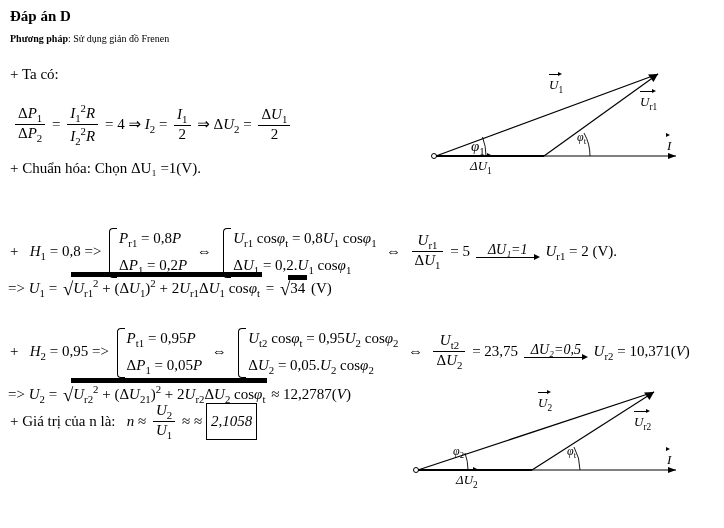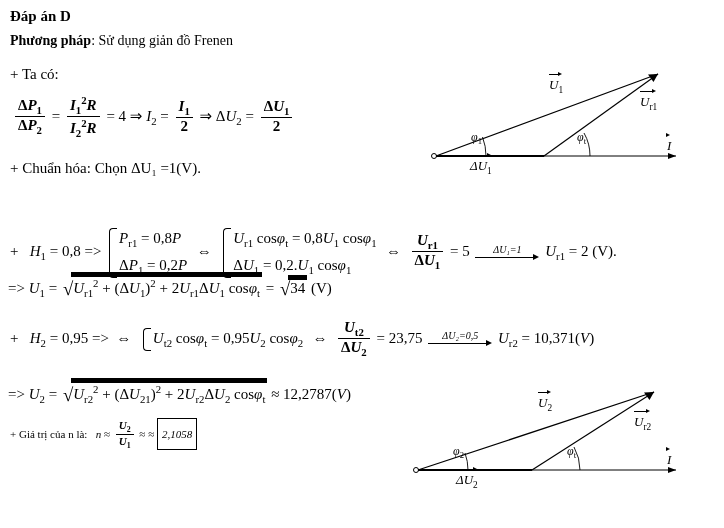--- a/index.html
+++ b/index.html
@@ -23,45 +23,44 @@
   .abs { position: absolute; }
 
   .t-bold { font-weight: bold; }
   .l-answer {
     left: 10px; top: 8px;
     font-size: 15px;
     font-weight: bold;
   }
   .l-method {
     left: 10px; top: 33px;
-    font-size: 14px;
+    font-size: 10px;
     text-align: center;
   }
 
   .l-taco { left: 10px; top: 66px; font-size: 15px; }
   .l-chuanhoa { left: 10px; top: 160px; font-size: 15px; }
 
   .l-h1 { left: 10px; top: 213px; font-size: 15px; }
   .l-u1 { left: 8px; top: 272px; font-size: 15px; }
   .l-h2 { left: 10px; top: 313px; font-size: 15px; }
   .l-u2 { left: 8px; top: 378px; font-size: 15px; }
-  .l-giatri { left: 10px; top: 418px; font-size: 11px; }
+  .l-giatri { left: 10px; top: 395px; font-size: 15px; }
 
   
   .math { font-family: "Liberation Serif", serif; font-style: italic; }
   .up { font-style: normal; }
   .frac {
     display: inline-block;
     vertical-align: middle;
     text-align: center;
     line-height: 1.15;
-    margin: 0 3px;
+    margin: 8px 3px;
     position: relative;
     top: -1px;
-    font-weight: bold;
   }
   .frac .num { display: block; padding: 0 3px; border-bottom: 1px solid #000; }
   .frac .den { display: block; padding: 0 3px; }
   .sub { font-size: 0.72em; vertical-align: sub; font-style: normal; }
   .sup { font-size: 0.72em; vertical-align: super; font-style: normal; }
   .sqrt-wrap { display: inline-block; position: relative; padding-left: 2px; }
   .radical { font-size: 1.25em; vertical-align: -2px; }
   .radicand {
     display: inline-block;
     border-top: 5px solid #000000;
@@ -99,21 +98,21 @@
   .arrowlabel {
     display: inline-block;
     position: relative;
     text-align: center;
     min-width: 64px;
     vertical-align: middle;
     margin: 0 2px;
   }
   .arrowlabel .lab {
     display: block;
-    font-size: 10px;
+    font-size: 14px;
     line-height: 10px;
     font-style: italic;
   }
   .arrowlabel .bar {
     display: block;
     height: 6px;
     position: relative;
   }
   .arrowlabel .bar:before {
     content: "";
@@ -239,23 +238,28 @@
     <span class="up"> = </span>
     <span class="sqrt-wrap">
       <span class="radical">√</span><span class="radicand up">34</span>
     </span>
     <span class="up"> (V)</span>
   </div>
 
   <div class="abs l-h2">
     <span class="up">+&nbsp;&nbsp;</span>
     <span class="math">H<span class="sub">2</span></span><span class="up"> = 0,95 =&gt; </span>
+    <span class="system">
+      <span class="row math">P<span class="sub">t1</span> <span class="up">= 0,95</span>P</span>
+      <span class="row math"><span class="up">Δ</span>P<span class="sub">1</span> <span class="up">= 0,05</span>P</span>
+    </span>
     <span class="up">&nbsp;⇔&nbsp;</span>
     <span class="system">
       <span class="row math">U<span class="sub">t2</span> <span class="up">cos</span>φ<span class="sub">t</span> <span class="up">= 0,95</span>U<span class="sub">2</span> <span class="up">cos</span>φ<span class="sub">2</span></span>
+      <span class="row math"><span class="up">Δ</span>U<span class="sub">2</span> <span class="up">= 0,05.</span>U<span class="sub">2</span> <span class="up">cos</span>φ<span class="sub">2</span></span>
     </span>
     <span class="up">&nbsp;⇔&nbsp;</span>
     <span class="math frac">
       <span class="num">U<span class="sub">t2</span></span>
       <span class="den"><span class="up">Δ</span>U<span class="sub">2</span></span>
     </span>
     <span class="up">= 23,75</span>
     <span class="arrowlabel">
       <span class="lab">ΔU₂=0,5</span>
       <span class="bar"></span>
@@ -298,21 +302,21 @@
       <polygon points="234,12 224,12.5 229.5,20" fill="#000"></polygon>
 
       <line x1="120" y1="94" x2="234" y2="12" stroke="#000" stroke-width="1.2"></line>
 
       <path d="M 62 94 A 52 52 0 0 0 58.5 75" fill="none" stroke="#000" stroke-width="0.9"></path>
 
       <path d="M 166 94 A 46 46 0 0 0 160 71" fill="none" stroke="#000" stroke-width="0.9"></path>
     </svg>
     <span class="diag-label" style="left:125px; top:15px;"><span class="vecbar"><span class="vb"></span>U<span class="sub">1</span></span></span>
     <span class="diag-label" style="left:216px; top:32px;"><span class="vecbar"><span class="vb"></span>U<span class="sub">r1</span></span></span>
-    <span class="diag-label" style="left:47px; top:68px; font-size:12px;">φ<span class="sub">1</span></span>
+    <span class="diag-label" style="left:47px; top:76px; font-size:15px;">φ<span class="sub">1</span></span>
     <span class="diag-label" style="left:153px; top:68px; font-size:12px;">φ<span class="sub">t</span></span>
     <span class="diag-label" style="left:243px; top:76px;"><span class="vecbar"><span class="vb"></span>I</span></span>
     <span class="diag-label" style="left:46px; top:96px;"><span class="vecbar"><span class="vb"></span>Δ<span class="math">U</span><span class="sub">1</span></span></span>
   </div>
 
   <div class="diagram" style="left:404px; top:370px; width:300px; height:130px;">
     <svg width="300" height="130" viewBox="0 0 300 130">
       <circle cx="12" cy="100" r="2.5" fill="none" stroke="#000" stroke-width="1"></circle>
       <line x1="14" y1="100" x2="272" y2="100" stroke="#000" stroke-width="1"></line>
       <polygon points="272,100 264,97 264,103" fill="#000"></polygon>

